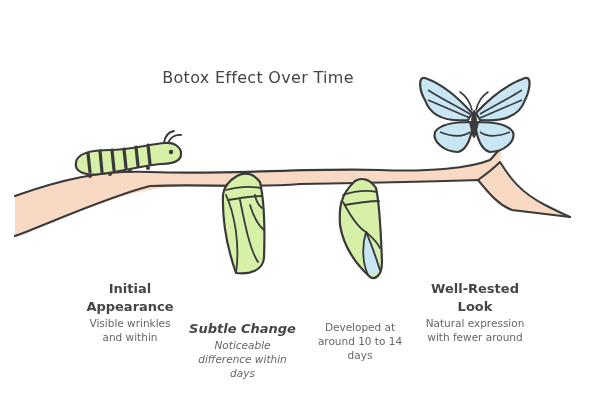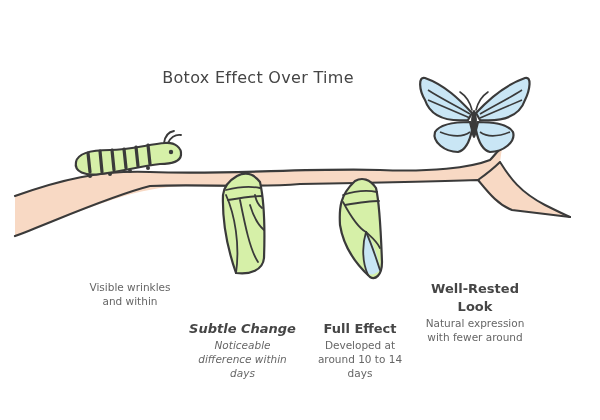--- a/index.html
+++ b/index.html
@@ -86,37 +86,40 @@
       <path d="M522,100 C508,106 494,112 480,118"></path>
       <path d="M440,132 C450,136 462,138 470,132"></path>
       <path d="M510,132 C500,136 488,138 480,132"></path>
     </g>
     <ellipse cx="474" cy="124" rx="3" ry="14" fill="#3a3a3a"></ellipse>
     <path d="M472,110 C470,102 466,96 460,92 M476,110 C478,102 482,96 488,92" fill="none" stroke="#3a3a3a" stroke-width="1.6" stroke-linecap="round"></path>
   </g>
 </svg>
 
 <div class="stage" style="left:65px; top:280px; width:130px;">
+  <div class="h">
+    <span>Initial</span><br>
+    <span>Appearance</span>
+  </div>
   <div class="d">
     <span>Visible wrinkles</span><br>
     <span>and within</span>
   </div>
 </div>
 
 <div class="stage" style="left:180px; top:320px; width:125px;font-style:italic;">
   <div class="h">Subtle Change</div>
   <div class="d">
     <span>Noticeable</span><br>
     <span>difference within</span><br>
     <span>days</span>
   </div>
 </div>
 
 <div class="stage" style="left:305px; top:320px; width:110px;">
-  <div class="h">Full Effect</div>
   <div class="d">
     <span>Developed at</span><br>
     <span>around 10 to 14</span><br>
     <span>days</span>
   </div>
 </div>
 
 <div class="stage" style="left:410px; top:280px; width:130px;text-align:center;">
   <div class="h">
     <span>Well-Rested</span><br>

